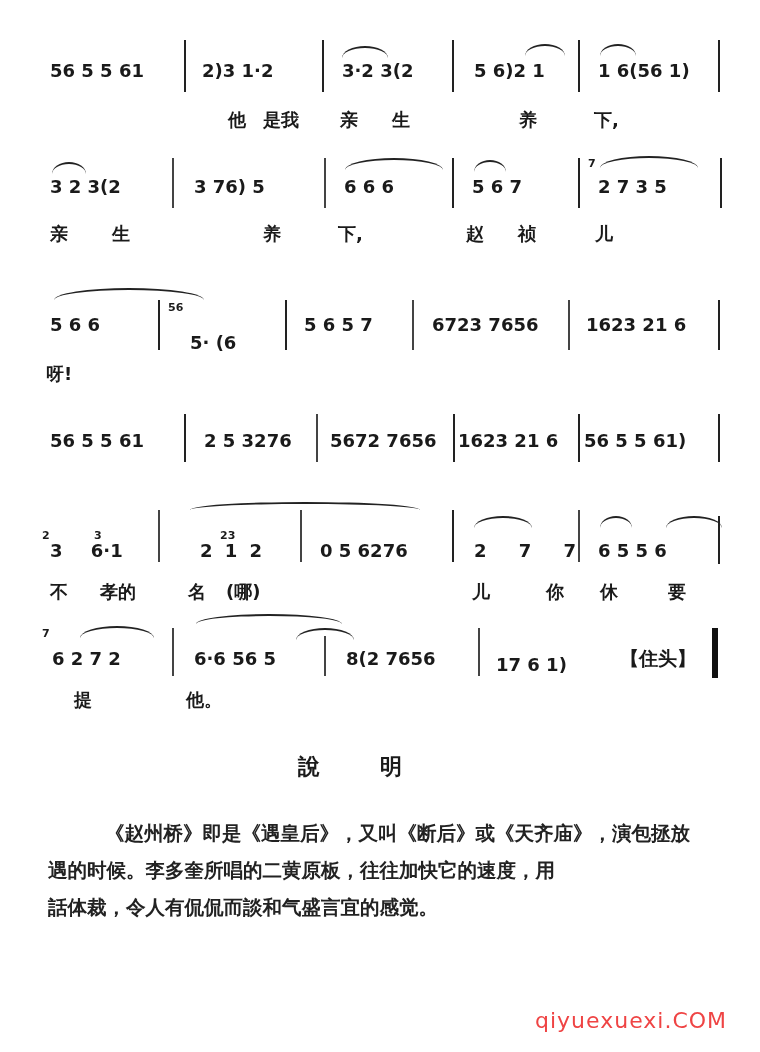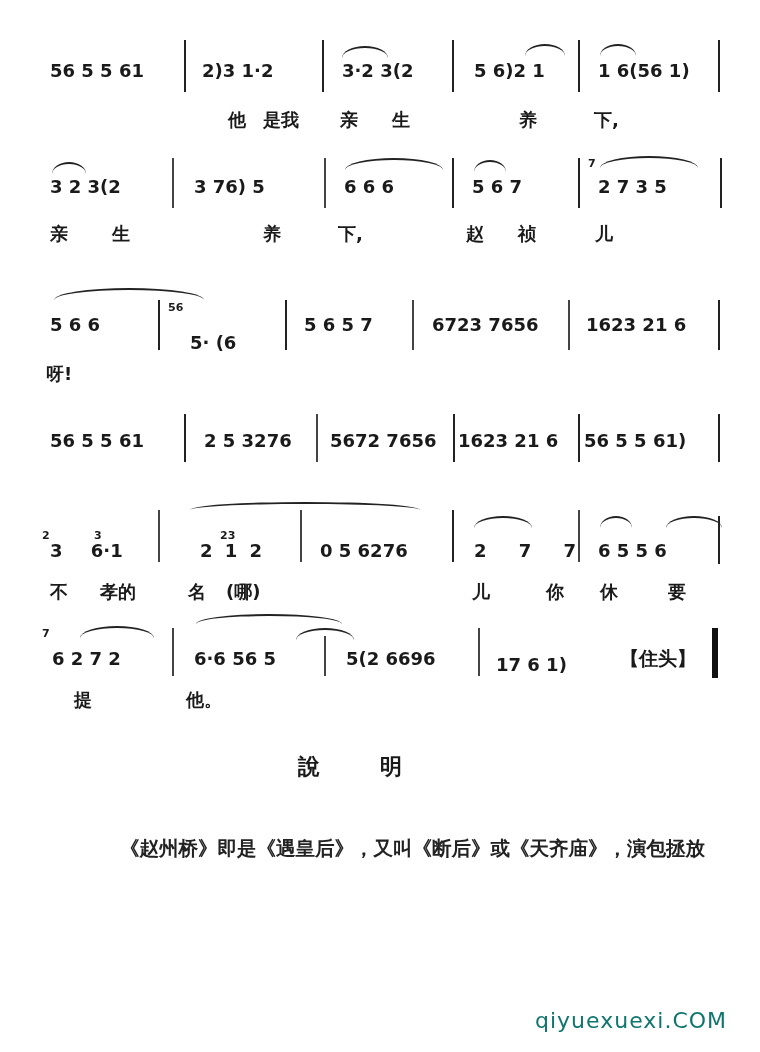--- a/index.html
+++ b/index.html
@@ -8,22 +8,22 @@
   .staff { position:absolute; left:0; width:760px; }
   .g { position:absolute; font-weight:bold; font-size:18px; line-height:22px; white-space:nowrap; letter-spacing:0px; }
   .bar { position:absolute; width:2px; background:#222; }
   .bar.thin { width:1.5px; background:#444; }
   .bar.final { width:6px; background:#111; }
   .lyr { position:absolute; font-size:18px; font-weight:bold; white-space:nowrap; font-family:"DejaVu Sans", sans-serif; }
   .slur { position:absolute; border-top:2px solid #222; border-radius:50% 50% 0 0 / 100% 100% 0 0; height:10px; }
   .grace { position:absolute; font-size:11px; font-weight:bold; line-height:11px; }
   .heading { position:absolute; left:0; width:760px; top:752px; text-align:center; font-size:22px; font-weight:bold; letter-spacing:60px; }
   .para { position:absolute; left:64px; width:670px; font-size:19.5px; line-height:36px; font-weight:bold; color:#222; }
-  .para p { margin:16px; white-space:nowrap; }
-  .wm { position:absolute; left:535px; top:1008px; font-size:22px; color:#0f766e; letter-spacing:1px; }
+  .para p { margin:1px; white-space:nowrap; }
+  .wm { position:absolute; left:535px; top:1008px; font-size:22px; color:#ef4444; letter-spacing:1px; }
 </style>
 </head>
 <body>
 
 <div class="staff" style="top:0;">
   <span class="g" style="left:50px;top:60px;">56 5 5 61</span>
   <div class="bar" style="left:184px;top:40px;height:52px;"></div>
   <span class="g" style="left:202px;top:60px;">2)3 1·2</span>
   <div class="bar" style="left:322px;top:40px;height:52px;"></div>
   <div class="slur" style="left:342px;top:46px;width:46px;"></div>
@@ -127,28 +127,30 @@
 
 <div class="staff" style="top:0;">
   <span class="grace" style="left:42px;top:628px;">7</span>
   <div class="slur" style="left:80px;top:626px;width:74px;"></div>
   <span class="g" style="left:52px;top:648px;">6 2 7 2</span>
   <div class="bar thin" style="left:172px;top:628px;height:48px;"></div>
   <div class="slur" style="left:196px;top:614px;width:146px;height:8px;"></div>
   <div class="slur" style="left:296px;top:628px;width:58px;"></div>
   <span class="g" style="left:194px;top:648px;">6·6 56 5</span>
   <div class="bar thin" style="left:324px;top:636px;height:40px;"></div>
-  <span class="g" style="left:346px;top:648px;">5(2 6696</span>
+  <span class="g" style="left:346px;top:648px;">8(2 7656</span>
   <div class="bar thin" style="left:478px;top:628px;height:48px;"></div>
   <span class="g" style="left:496px;top:648px;margin-top:6px;">17 6 1)</span>
   <span class="lyr" style="left:620px;top:646px;font-size:19px;">【住头】</span>
   <div class="bar final" style="left:712px;top:628px;height:50px;"></div>
   <span class="lyr" style="left:74px;top:688px;">提</span>
   <span class="lyr" style="left:186px;top:688px;">他。</span>
 </div>
 
 <div class="heading">說明</div>
 
 <div class="para" style="top:815px;">
   <p style="padding-left:40px;">《赵州桥》即是《遇皇后》，又叫《断后》或《天齐庙》，演包拯放</p>
+  <p style="margin-left:-16px;">遇的时候。李多奎所唱的二黄原板，往往加快它的速度，用</p>
+  <p style="margin-left:-16px;">話体裁，令人有侃侃而談和气盛言宜的感觉。</p>
 </div>
 
 <div class="wm">qiyuexuexi.COM</div>
 
 </body></html>

